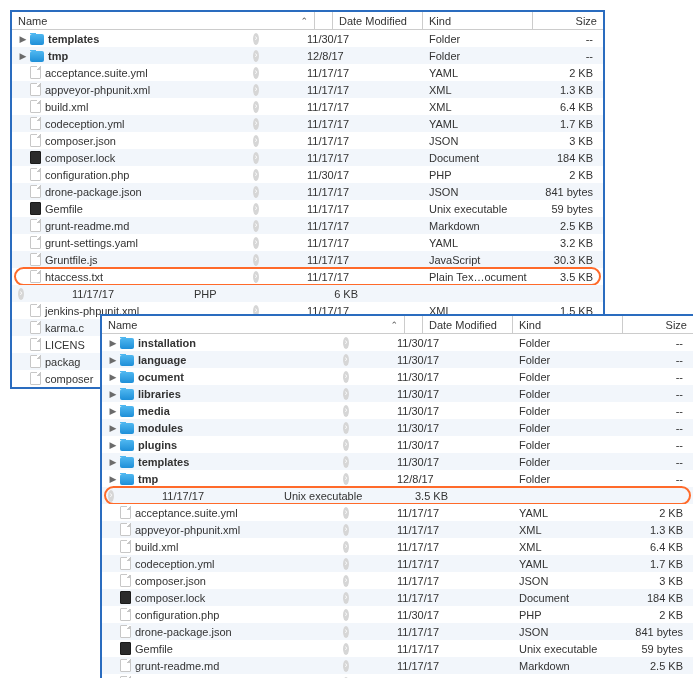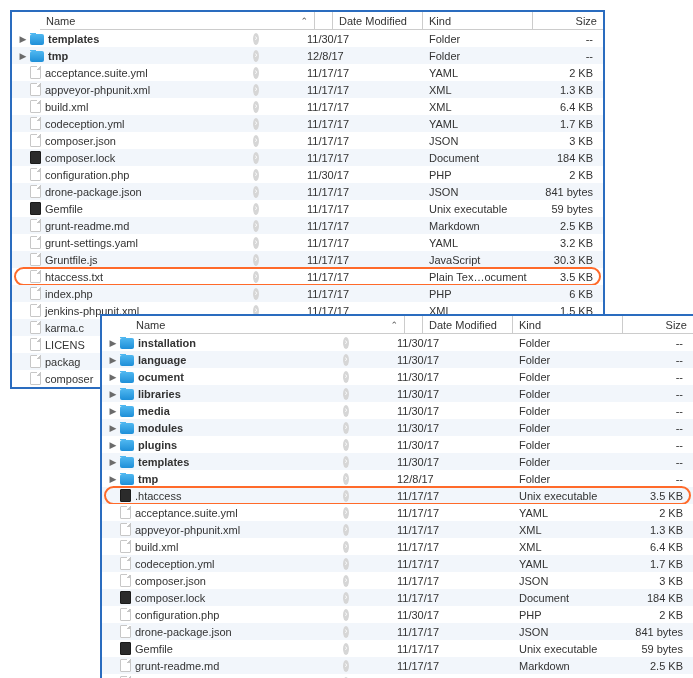--- a/index.html
+++ b/index.html
@@ -24,21 +24,20 @@
     width: 595px;
   }
   .header {
     display: flex;
     align-items: center;
     background: #fff;
     border-bottom: 1px solid #ccc;
     height: 18px;
     font-size: 11px;
     color: #333;
-    margin-left: 28px;
   }
   .header .col {
     border-right: 1px solid #ccc;
     padding: 1px 6px;
     height: 100%;
     display: flex;
     align-items: center;
   }
   .header .col:last-child { border-right: none; }
   .col-name { flex: 1; }
@@ -358,25 +357,20 @@
           <span>htaccess.txt</span>
         </div>
         <div class="cell gap-cell">
           <span class="narrow-arrow">›</span>
         </div>
         <div class="cell date-cell">11/17/17</div>
         <div class="cell kind-cell">Plain Tex…ocument</div>
         <div class="cell size-cell">3.5 KB</div>
       </div>
       <div class="row odd">
-        <div class="cell name-cell indent1">
-          <span class="disclosure blank">▶</span>
-          <span class="icon icon-file"></span>
-          <span>index.php</span>
-        </div>
         <div class="cell gap-cell">
           <span class="narrow-arrow">›</span>
         </div>
         <div class="cell date-cell">11/17/17</div>
         <div class="cell kind-cell">PHP</div>
         <div class="cell size-cell">6 KB</div>
       </div>
       <div class="row even">
         <div class="cell name-cell indent1">
           <span class="disclosure blank">▶</span>
@@ -560,25 +554,20 @@
           <span class="bold">tmp</span>
         </div>
         <div class="cell gap-cell">
           <span class="narrow-arrow">›</span>
         </div>
         <div class="cell date-cell">12/8/17</div>
         <div class="cell kind-cell">Folder</div>
         <div class="cell size-cell">--</div>
       </div>
       <div class="row odd highlight-row">
-        <div class="cell name-cell indent1">
-          <span class="disclosure blank">▶</span>
-          <span class="icon icon-file-dark"></span>
-          <span>.htaccess</span>
-        </div>
         <div class="cell gap-cell">
           <span class="narrow-arrow">›</span>
         </div>
         <div class="cell date-cell">11/17/17</div>
         <div class="cell kind-cell">Unix executable</div>
         <div class="cell size-cell">3.5 KB</div>
       </div>
       <div class="row even">
         <div class="cell name-cell indent1">
           <span class="disclosure blank">▶</span>

